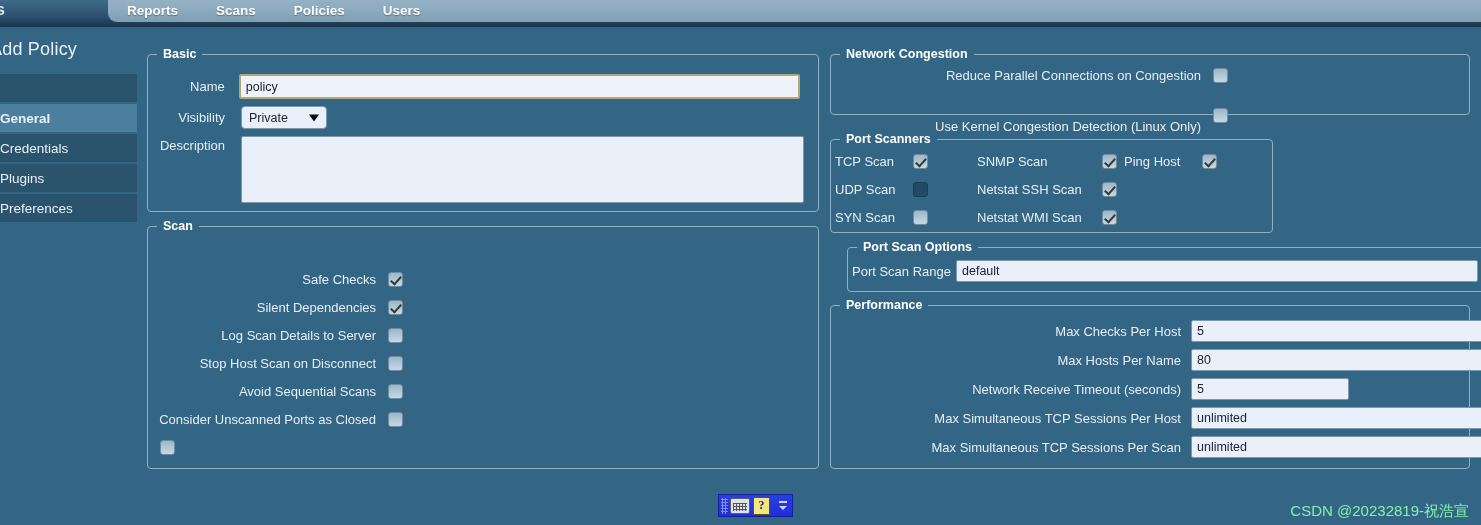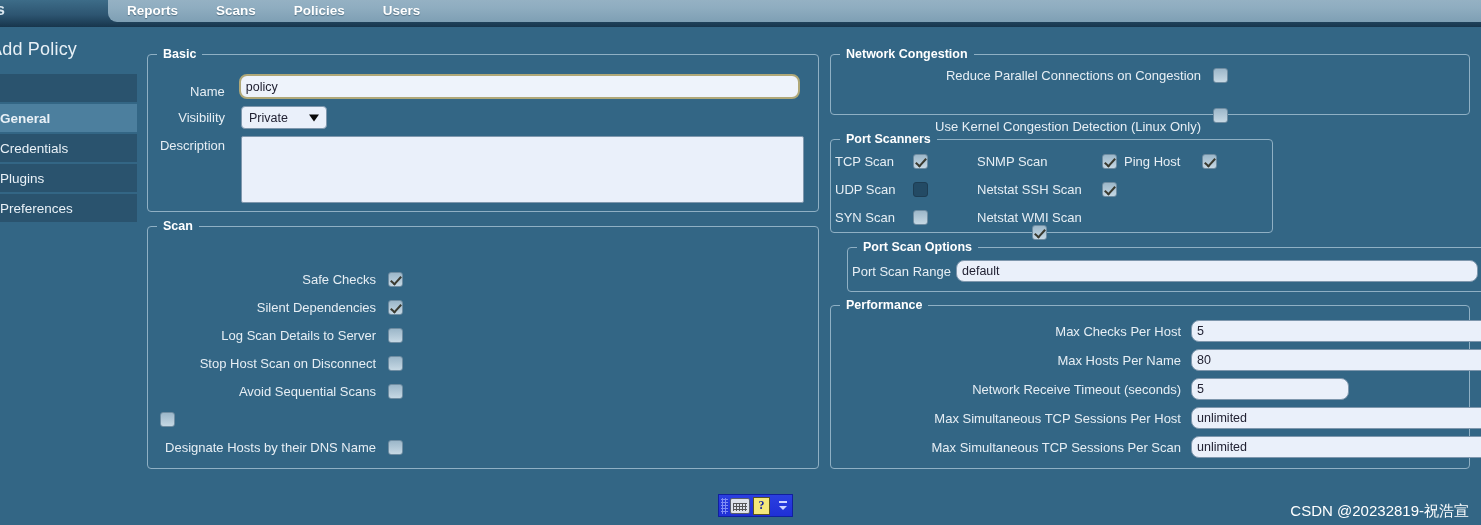--- a/index.html
+++ b/index.html
@@ -112,21 +112,21 @@
   .lbl {
     color: #e6eef4;
     font-size: 13px;
     white-space: nowrap;
   }
   .lbl.r { text-align: right; }
 
   input.txt, .fakeinput {
     background: #eaf0fa;
     border: 1px solid #7e97ad;
-    border-radius: 8px;
+    border-radius: 2px;
     color: #223;
     font-family: "Liberation Sans", sans-serif;
     font-size: 12.5px;
     padding: 2px 5px;
     height: 22px;
     outline: none;
   }
   input.txt.focused {
     border: 2px solid #b0a878;
     background: #eef3fb;
@@ -245,21 +245,21 @@
   #imebar .arrows .dn {
     width: 0; height: 0;
     border-left: 4px solid transparent;
     border-right: 4px solid transparent;
     border-top: 4px solid #cfd4ff;
   }
 
   #watermark {
     position: absolute;
     right: 12px; bottom: 4px;
-    color: #ffffff;
+    color: #86efac;
     font-size: 15px;
     white-space: nowrap;
   }
 </style>
 </head>
 <body>
 
 <div id="app">
 
   <div id="topnav">
@@ -282,21 +282,21 @@
       <div class="side-item">Plugins</div>
       <div class="side-item">Preferences</div>
     </div>
   </div>
 
   <div id="main">
 
     <fieldset class="box" style="left:10px; top:20px; width:672px; height:165px;">
       <legend>Basic</legend>
       <div class="fsbody">
-        <div class="row" style="left:0px; top:13px; width:652px;align-items:flex-end;">
+        <div class="row" style="left:0px; top:13px; width:652px;">
           <div class="lbl r" style="width:77px;">Name</div>
           <input class="txt focused" style="margin-left: 14px; width: 563px; height: 25px;" value="policy">
         </div>
         <div class="row" style="left:0px; top:45px;">
           <div class="lbl r" style="width:77px;">Visibility</div>
           <div class="selectbox" style="margin-left:16px;">
             <span>Private</span>
             <span class="caret"></span>
           </div>
         </div>
@@ -324,24 +324,24 @@
         </div>
         <div class="row" style="left:0px; top:123px;">
           <div class="lbl r" style="width:228px;">Stop Host Scan on Disconnect</div>
           <div class="cb" style="margin-left:12px;"></div>
         </div>
         <div class="row" style="left:0px; top:151px;">
           <div class="lbl r" style="width:228px;">Avoid Sequential Scans</div>
           <div class="cb" style="margin-left:12px;"></div>
         </div>
         <div class="row" style="left:0px; top:179px;">
+          <div class="lbl r" style="width:228px;">Consider Unscanned Ports as Closed</div>
           <div class="cb" style="margin-left:12px;"></div>
         </div>
         <div class="row" style="left:0px; top:207px;">
-          <div class="lbl r" style="width:228px;">Designate Hosts by their DNS Name</div>
           <div class="cb" style="margin-left:12px;"></div>
         </div>
       </div>
     </fieldset>
 
     <fieldset class="box" style="left:693px; top:20px; width:640px; height:68px;">
       <legend>Network Congestion</legend>
       <div class="fsbody">
         <div class="row" style="left:0px; top:7px;">
           <div class="lbl r" style="width:370px;">Reduce Parallel Connections on Congestion</div>
@@ -372,21 +372,21 @@
         </div>
 
         <div class="row" style="left:146px; top:8px;">
           <div class="lbl" style="width:119px;">SNMP Scan</div>
           <div class="cb on" style="margin-left:6px;"></div>
         </div>
         <div class="row" style="left:146px; top:36px;justify-content:flex-end;">
           <div class="lbl" style="width:119px;">Netstat SSH Scan</div>
           <div class="cb on" style="margin-left:6px;"></div>
         </div>
-        <div class="row" style="left:146px; top:64px;flex-direction:column;">
+        <div class="row" style="left:146px; top:64px;">
           <div class="lbl" style="width:119px;">Netstat WMI Scan</div>
           <div class="cb on" style="margin-left:6px;"></div>
         </div>
 
         <div class="row" style="left:293px; top:8px;">
           <div class="lbl" style="width:72px;">Ping Host</div>
           <div class="cb on" style="margin-left:6px;"></div>
         </div>
       </div>
     </fieldset>

